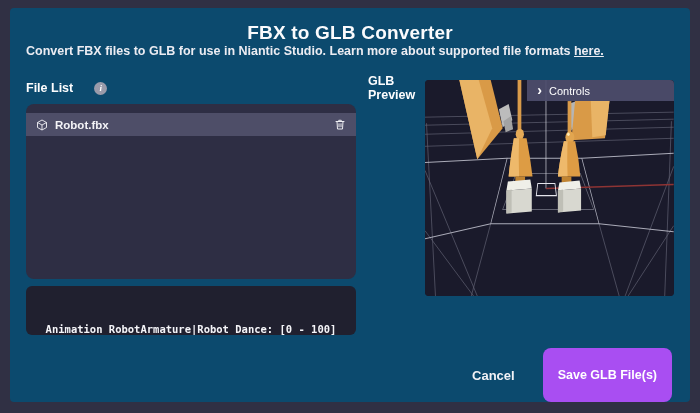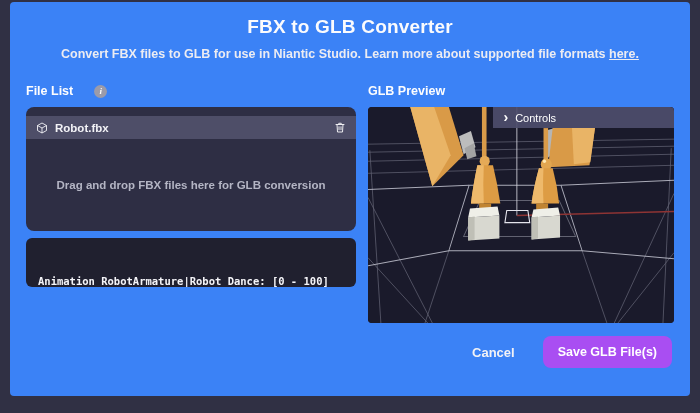--- a/index.html
+++ b/index.html
@@ -3,70 +3,70 @@
 <meta charset="utf-8">
 <style>
   * { margin:0; padding:0; box-sizing:border-box; }
   html,body { width:700px; height:413px; overflow:hidden; }
   body {
     background:#303044;
     font-family:"Liberation Sans", sans-serif;
     color:#fff;
   }
   .modal {
-    position:absolute; left:10px; right:10px; top:2px; height:394px;
-    background:#3b82f6; border-radius:4px;
+    position:absolute; left:10px; right:10px; top:8px; height:394px;
+    background:#0c4a6e; border-radius:4px;
     padding:14px 16px 0 16px;
   }
   .title { text-align:center; font-size:19px; font-weight:800; letter-spacing:.2px; color:#fbfbfd; }
-  .subtitle { text-align:center; font-size:12.5px; font-weight:600; color:#ececf2; margin-top:9px; }
+  .subtitle { text-align:left; font-size:12.5px; font-weight:600; color:#ececf2; }
   .subtitle a { color:#ececf2; text-decoration:underline; cursor:pointer; }
   .content { display:flex; gap:12px; margin-top:22px; }
   .col-left { width:330px; flex:none; }
-  .col-right { flex:1; display:flex; flex-direction:column; }
+  .col-right { flex:1; display:flex; flex-direction:row; }
   .panel-label { display:flex; align-items:center; gap:21px; font-size:12.5px; font-weight:700; color:#fdfdfe; margin-bottom:8px; height:16px; }
   .info-icon {
     width:13px; height:13px; border-radius:50%; background:#9b9baa; color:#fff;
     font-size:9px; font-weight:800; display:inline-flex; align-items:center; justify-content:center;
     font-family:"Liberation Serif", serif; font-style:italic;
   }
   .file-panel {
-    height:124px; background:#2e2e44; border-radius:8px; overflow:hidden;
+    height:175px; background:#2e2e44; border-radius:8px; overflow:hidden;
     display:flex; flex-direction:column;
   }
   .file-row {
     margin-top:9px; height:23px; background:#4e4e68; display:flex; align-items:center;
     padding:0 10px; gap:7px; cursor:pointer;
   }
   .file-row .fname { font-size:11.5px; font-weight:600; color:#f3f3f7; flex:1; }
   .icon-btn { display:inline-flex; align-items:center; justify-content:center; cursor:pointer; background:none; border:none; padding:0; }
   .dropzone { flex:1; display:flex; align-items:center; justify-content:center; }
   .dropzone span { font-size:11.5px; font-weight:600; color:#b4b5c4; }
   .log-panel {
     margin-top:7px; height:49px; background:#20202f; border-radius:6px;
     padding:6px 12px 0 12px; overflow:hidden;
     font-family:"DejaVu Sans Mono", monospace; font-size:10.5px; font-weight:700;
-    color:#f5f5f9; line-height:15px; white-space:pre;
+    color:#f5f5f9; line-height:15px; white-space:pre;text-align:center;
   }
   .viewport {
     height:216px; background:#1a1a2b; border-radius:4px; position:relative; overflow:hidden;
   }
   .viewport svg { display:block; width:100%; height:100%; }
   .controls-bar {
     position:absolute; top:0; right:0; width:59%; height:21px;
     background:rgba(77,77,108,.92); display:flex; align-items:center; gap:7px;
     padding:0 10px; cursor:pointer;
   }
   .controls-bar .chev { font-size:14px; font-weight:700; line-height:1; margin-top:-2px; color:#fff; }
   .controls-bar .clabel { font-size:11px; font-weight:400; color:#fff; }
   .footer { display:flex; justify-content:flex-end; align-items:center; gap:28px; margin-top:13px; padding-right:2px; }
   .btn-cancel { background:none; border:none; color:#f2f2f6; font-size:13px; font-weight:700; cursor:pointer; font-family:inherit; }
   .btn-save {
     background:#a94ef2; border:none; color:#fff; font-size:12.5px; font-weight:700;
-    padding:9px 15px; border-radius:8px; cursor:pointer; font-family:inherit;
+    padding:20px 15px; border-radius:8px; cursor:pointer; font-family:inherit;
   }
 </style>
 </head>
 <body>
 
 <div class="modal">
   <div class="title">FBX to GLB Converter</div>
   <div class="subtitle"><span>Convert FBX files to GLB for use in Niantic Studio. Learn more about supported file formats </span><a>here.</a></div>
 
   <div class="content">
@@ -84,23 +84,20 @@
               <path d="M12 2 L21 7 V17 L12 22 L3 17 V7 Z"></path>
               <path d="M3 7 L12 12 L21 7 M12 12 V22"></path>
             </svg>
           </span>
           <span class="fname">Robot.fbx</span>
           <button class="icon-btn">
             <svg width="12" height="13" viewBox="0 0 24 24" fill="none" stroke="#f3f3f7" stroke-width="1.9" stroke-linecap="round">
               <path d="M4 6 H20 M9.5 6 V3.5 H14.5 V6 M6 6 L7 21 H17 L18 6 M10 10.5 V16.5 M14 10.5 V16.5"></path>
             </svg>
           </button>
-        </div>
-        <div class="dropzone">
-          <span>Drag and drop FBX files here for GLB conversion</span>
         </div>
       </div>
 
       <div class="log-panel">
         <div>Animation RobotArmature|Robot_Dance: [0 - 100]</div>
         
         
       </div>
     </div>
 

